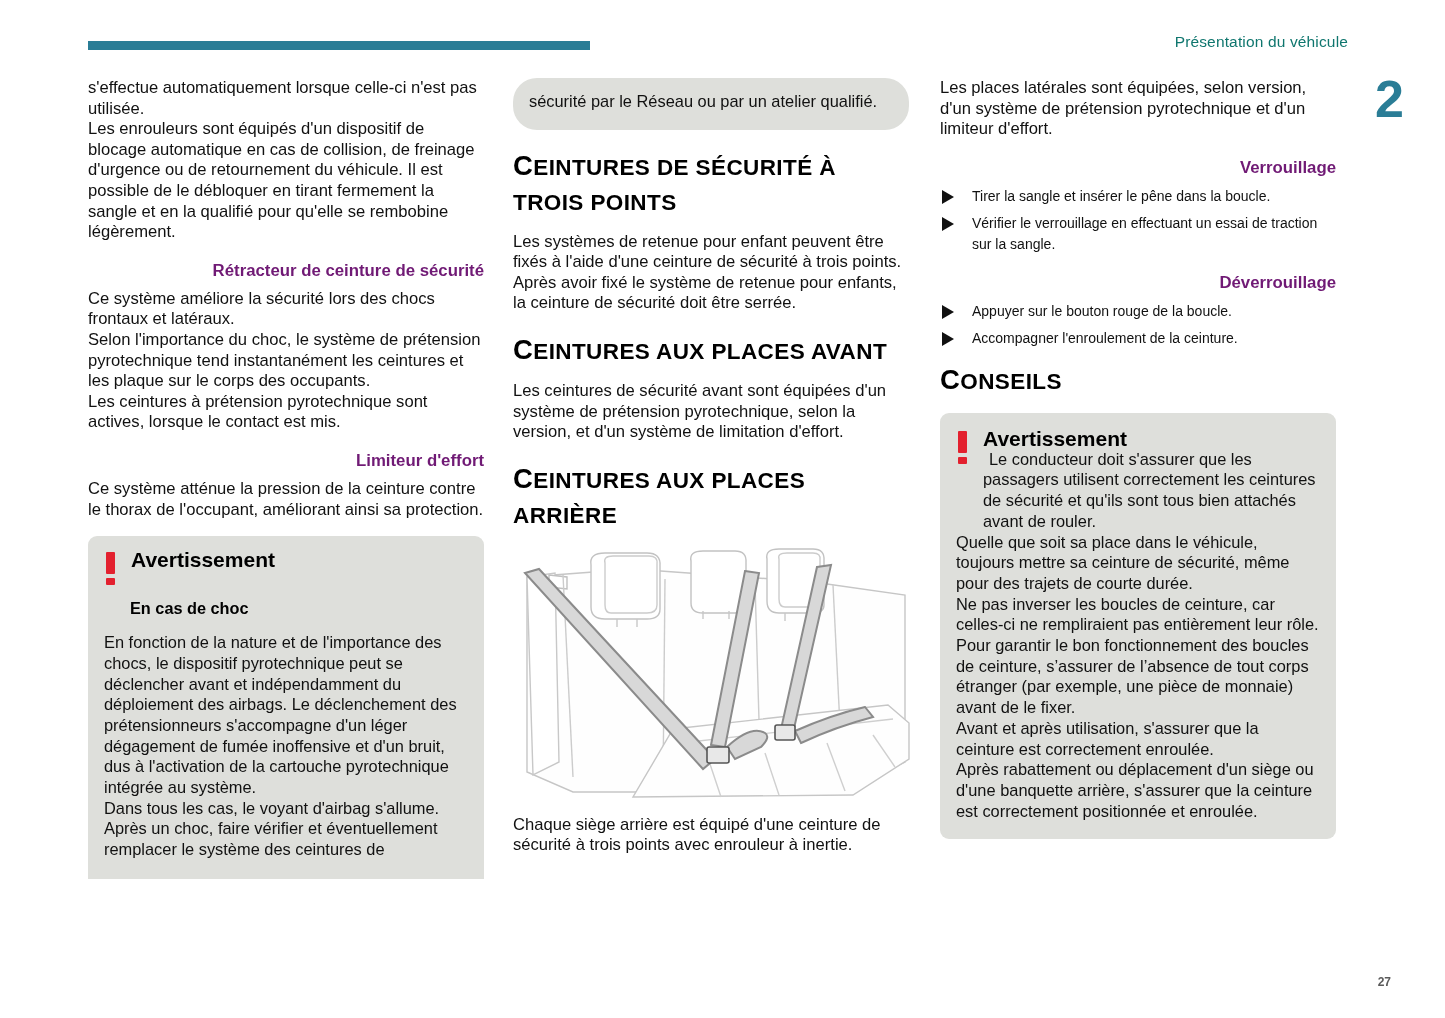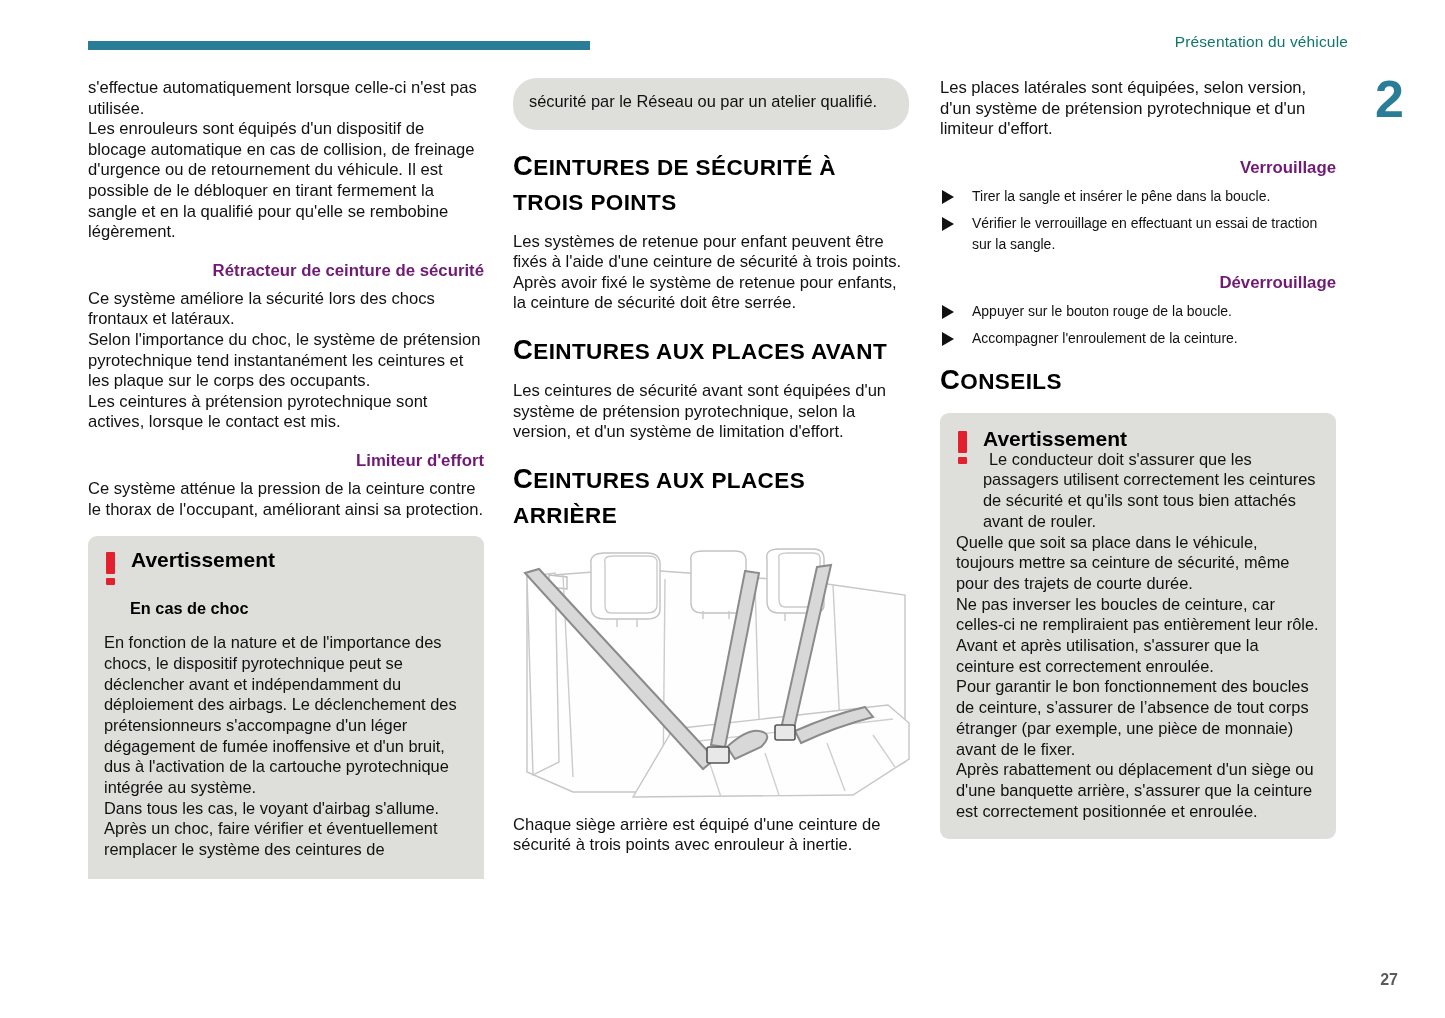--- a/index.html
+++ b/index.html
@@ -39,23 +39,23 @@
     right: 42px;
     top: 73px;
     font-size: 52px;
     font-weight: bold;
     color: #2a7d96;
     line-height: 1;
     letter-spacing: -1px;
   }
   .page-number {
     position: absolute;
-    right: 47px;
+    right: 54px;
     bottom: 29px;
-    font-size: 16px;
+    font-size: 12px;
     font-weight: bold;
     color: #5b5b5b;
   }
 
   
   .col {
     position: absolute;
     top: 78px;
     width: 396px;
   }
@@ -327,17 +327,17 @@
         <div class="bar"></div>
         <div class="dot"></div>
       </div>
       <div style="flex:1">
         <div class="warn-title">Avertissement</div>
         <div class="warn-inline" style="text-indent:6px;">Le conducteur doit s'assurer que les passagers utilisent correctement les ceintures de sécurité et qu'ils sont tous bien attachés avant de rouler.</div>
       </div>
     </div>
     <div class="warn-inline">Quelle que soit sa place dans le véhicule, toujours mettre sa ceinture de sécurité, même pour des trajets de courte durée.</div>
     <div class="warn-inline">Ne pas inverser les boucles de ceinture, car celles-ci ne rempliraient pas entièrement leur rôle.</div>
+    <div class="warn-inline">Pour garantir le bon fonctionnement des boucles de ceinture, s’assurer de l’absence de tout corps étranger (par exemple, une pièce de monnaie) avant de le fixer.</div>
     <div class="warn-inline">Avant et après utilisation, s'assurer que la ceinture est correctement enroulée.</div>
-    <div class="warn-inline">Pour garantir le bon fonctionnement des boucles de ceinture, s’assurer de l’absence de tout corps étranger (par exemple, une pièce de monnaie) avant de le fixer.</div>
     <div class="warn-inline">Après rabattement ou déplacement d'un siège ou d'une banquette arrière, s'assurer que la ceinture est correctement positionnée et enroulée.</div>
   </div>
 </div>
 
 </body></html>

